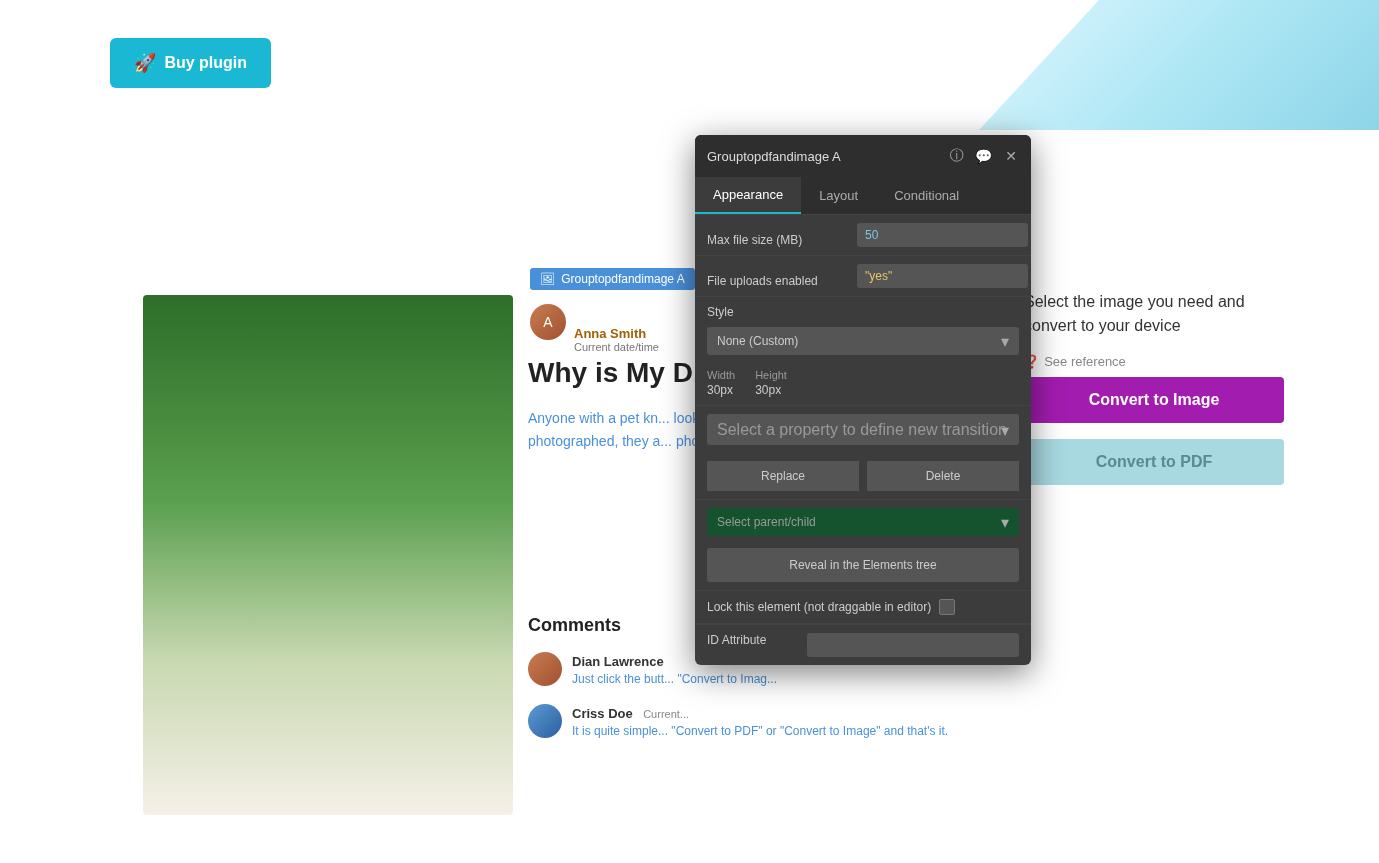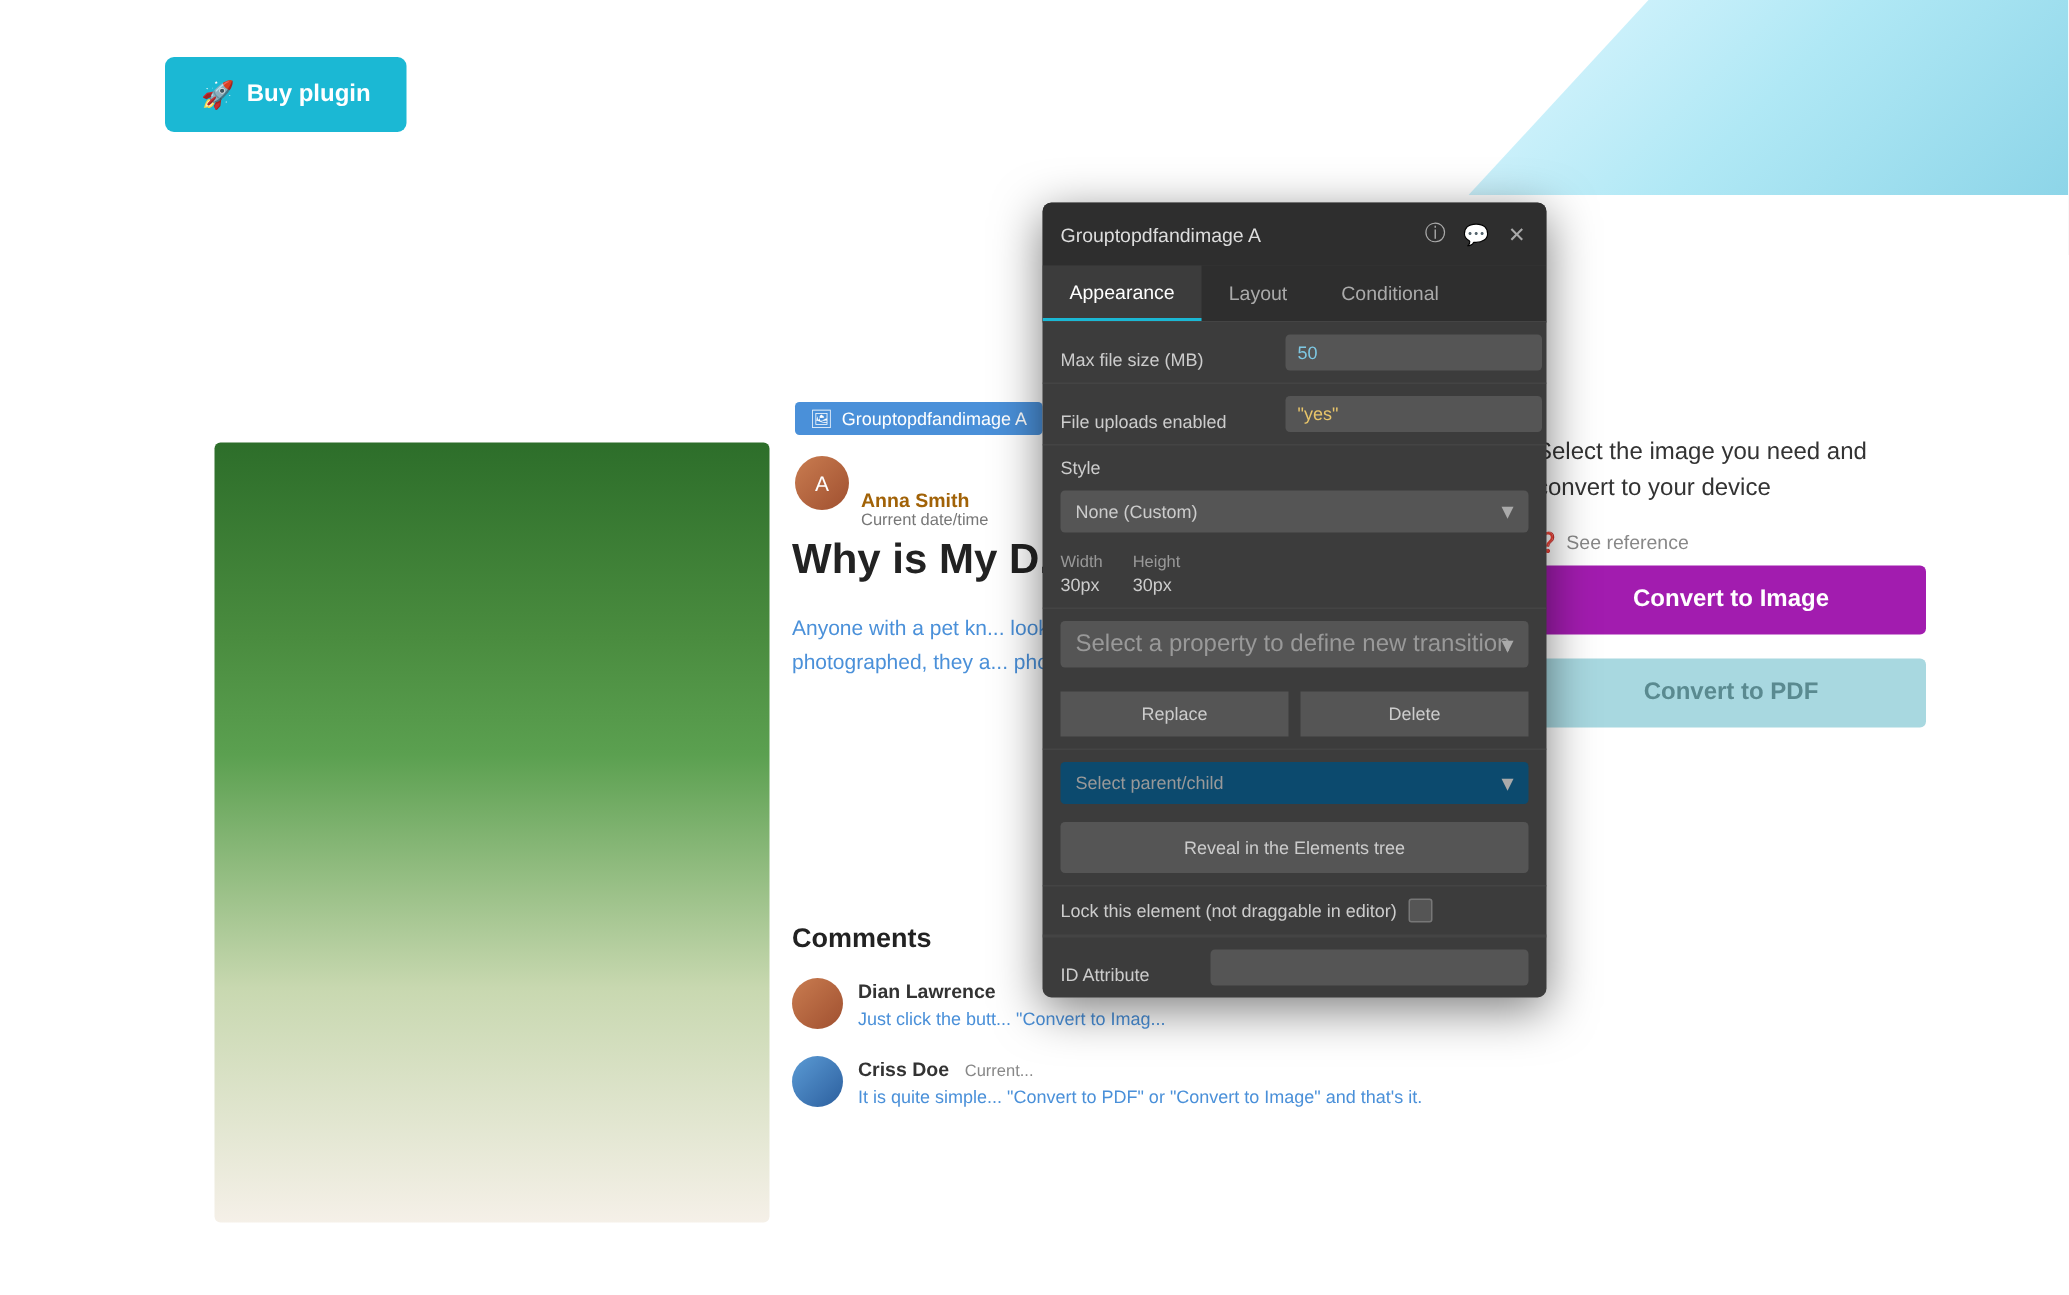--- a/index.html
+++ b/index.html
@@ -414,21 +414,21 @@
     }
 
     
     .parent-child-wrapper {
       position: relative;
       margin: 4px 12px 8px;
     }
 
     .parent-child-wrapper select {
       width: 100%;
-      background: #0c4a6e;
+      background: #14532d;
       border: none;
       border-radius: 3px;
       color: #999;
       font-size: 12px;
       padding: 7px 10px;
       appearance: none;
       cursor: pointer;
     }
 
     .parent-child-wrapper::after {
@@ -472,21 +472,21 @@
       border: 1px solid #777;
       border-radius: 2px;
       display: flex;
       align-items: center;
       justify-content: center;
     }
 
     
     .id-row {
       display: flex;
-      align-items: flex-end;
+      align-items: flex-start;
       padding: 8px 12px;
       gap: 10px;
       border-top: 1px solid #444;
     }
 
     .id-label {
       color: #ccc;
       font-size: 12px;
       width: 90px;
     }

